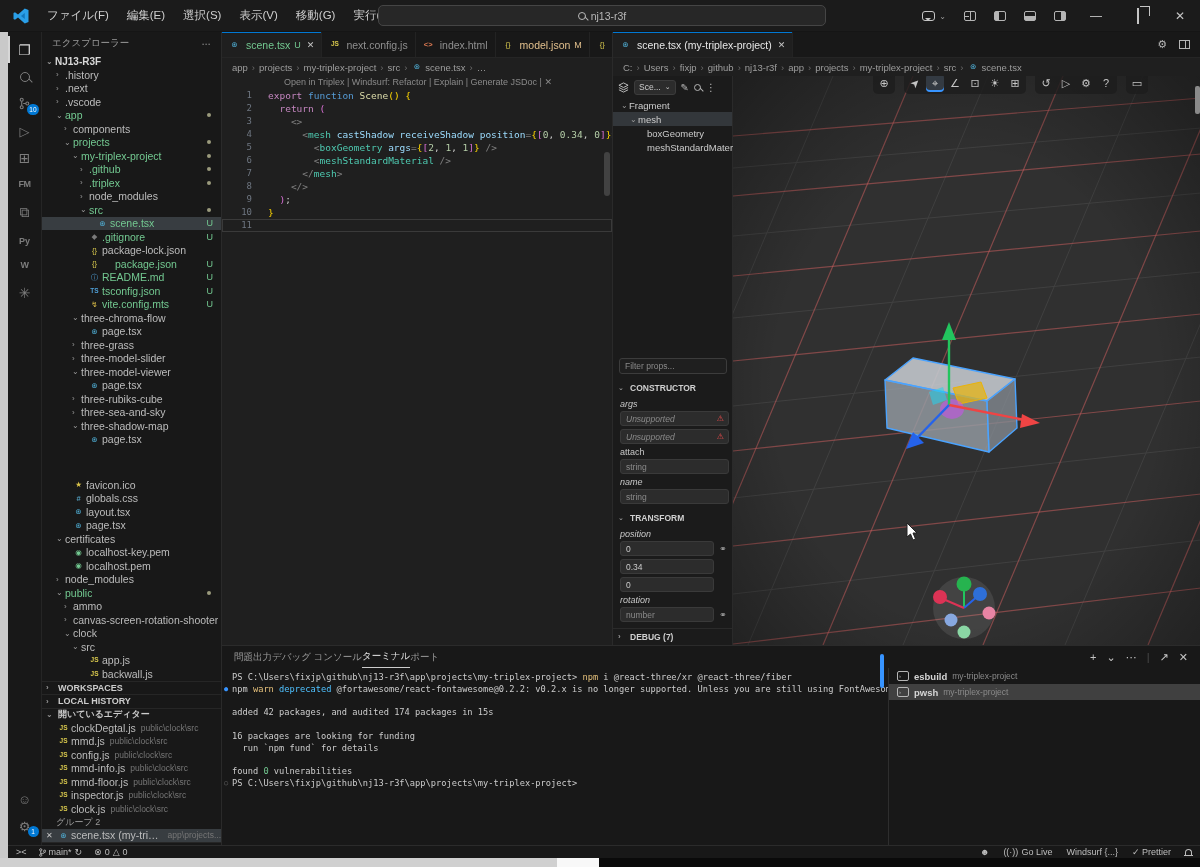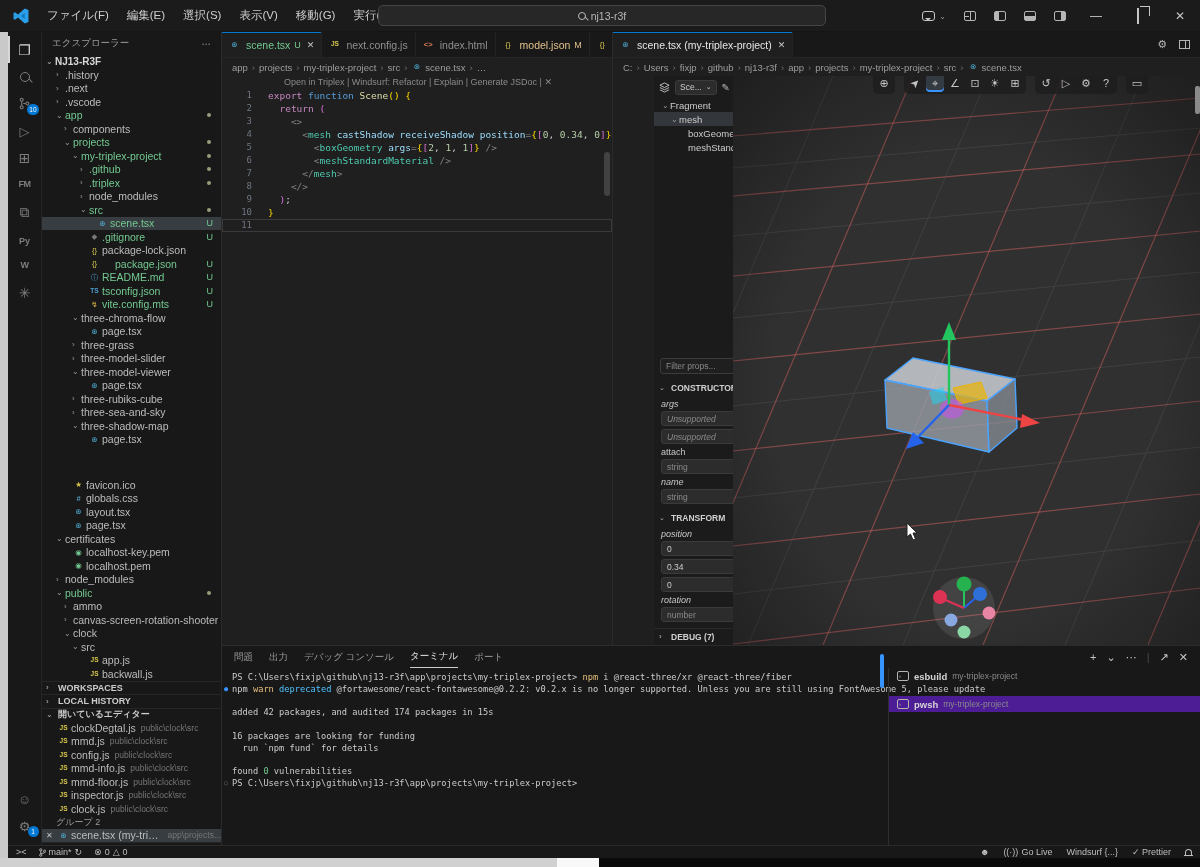--- a/index.html
+++ b/index.html
@@ -121,21 +121,21 @@
   #ed2-actions { margin-left:auto; display:flex; align-items:center; gap:12px; padding-right:10px; color:#b5b5b5; }
   .ico-split { width:11px; height:9px; border:1px solid #b5b5b5; position:relative; }
   .ico-split::before { content:""; position:absolute; left:5px; top:0; bottom:0; width:1px; background:#b5b5b5; }
   #viewport-wrap { position:absolute; left:120px; top:44px; width:468px; height:569px; overflow:hidden; background:#2e2e2e; }
   #vp-toolbar { position:absolute; left:140px; top:-4px; display:flex; align-items:center; gap:3px; z-index:5; }
   .vpt-group { display:flex; gap:2px; background:#1d1d1dcc; border-radius:5px; padding:2px; margin-right:6px; }
   .vpt { width:18px; height:18px; border-radius:4px; display:flex; align-items:center; justify-content:center;
     color:#c5c5c5; font-size:11px; background:transparent; }
   .vpt.active { background:#333a42; box-shadow:inset 0 -2px 0 #3794ff; }
   #propcol { position:absolute; left:0; top:44px; width:120px; height:569px; background:#1b1b1b; border-right:1px solid #2a2a2a;
-    color:#c5c5c5; font-size:9.5px;margin-left:41px; }
+    color:#c5c5c5; font-size:9.5px; }
   #pc-head { height:22px; display:flex; align-items:center; gap:5px; padding:0 5px; }
   #scene-select { height:15px; background:#2c2c2c; border:1px solid #3c3c3c; border-radius:3px; color:#cccccc;
     font-size:8.5px; display:flex; align-items:center; gap:4px; padding:0 4px; }
   .pc-hicon { color:#b5b5b5; font-size:10px; }
   .ptrow { height:14px; display:flex; align-items:center; white-space:nowrap; }
   .ptrow.sel { background:#33373b; }
   .ptrow .chev { width:8px; }
   .ptrow .plbl { font-size:9.5px; color:#cccccc; }
   #props { position:absolute; left:0; top:282px; width:120px; }
   .filter-box { margin:0 6px; height:16px; border:1px solid #3c3c3c; border-radius:3px; background:#1f1f1f;
@@ -151,34 +151,34 @@
   .pinput .ph { color:#8a8a8a; }
   .pinput .ph.it { font-style:italic; }
   .pinput .warn { position:absolute; right:4px; color:#f14c4c; font-size:8px; }
   .plink { width:12px; color:#a5a5a5; font-size:9px; text-align:center; }
   #debug-row { position:absolute; left:0; top:552px; width:120px; height:16px; display:flex; align-items:center;
     gap:3px; font-weight:bold; font-size:8.5px; color:#d0d0d0; padding-left:5px; border-top:1px solid #2a2a2a; }
   #vp-scrollbar { position:absolute; right:1px; top:10px; width:5px; height:28px; background:#8a8a8a; border-radius:2px; z-index:6; }
 
   
   #panel { position:absolute; left:222px; top:645px; width:978px; height:200px; background:#181818; border-top:1px solid #2b2b2b; }
-  #panel-tabs { position:absolute; left:12px; top:0; height:22px; display:flex; gap:16px; align-items:center; }
+  #panel-tabs { position:absolute; left:12px; top:0; height:22px; display:flex; align-items:center; }
   .ptab { color:#9a9a9a; font-size:9.5px; height:22px; display:flex; align-items:center; }
   .ptab.active { color:#e3e3e3; border-bottom:1px solid #cccccc; }
   #panel-actions { position:absolute; right:12px; top:0; height:22px; display:flex; align-items:center; gap:10px;
     color:#c5c5c5; font-size:11px; }
   #term { position:absolute; left:10px; top:26px; width:650px; }
   .trow2 { height:11.8px; display:flex; align-items:center; position:relative; font-size:8.7px; line-height:11.8px; white-space:pre; }
   .trow2 .deco { position:absolute; left:-8px; font-size:7px; }
   .deco.dot { color:#3794ff; } .deco.circ { color:#6a6a6a; }
   .t-fg{color:#cccccc} .t-y{color:#e5c07b} .t-b{color:#4fc1ff} .t-g{color:#73c991}
   #term-scroll { position:absolute; left:658px; top:8px; width:4px; height:34px; background:#3794ff; border-radius:2px; }
   #termlist { position:absolute; left:666px; top:22px; width:312px; bottom:0; border-left:1px solid #2e2e2e; }
   .tl-row { height:16px; display:flex; align-items:center; gap:5px; padding-left:8px; font-size:9.5px; color:#d5d5d5; }
-  .tl-row.sel { background:#4c1d95;margin-top:12px; }
+  .tl-row.sel { background:#404040; }
   .tl-row .desc { color:#8a8a8a; font-size:8.5px; }
   .term-ico { width:12px; height:10px; border:1px solid #b5b5b5; border-radius:2px; font-size:6px; color:#b5b5b5;
     display:flex; align-items:center; justify-content:flex-start; padding-left:1px; flex:none; }
 
   
   #statusbar { position:absolute; left:8px; top:845px; width:1192px; height:13px; background:#181818;
     border-top:1px solid #2b2b2b; display:flex; align-items:center; color:#bdbdbd; font-size:9px; padding:0 8px; }
   .sb-item { display:flex; align-items:center; gap:3px; margin-right:12px; white-space:nowrap; }
   #sb-right { margin-left:auto; display:flex; align-items:center; }
   #sb-right .sb-item { margin-right:0; margin-left:14px; }

